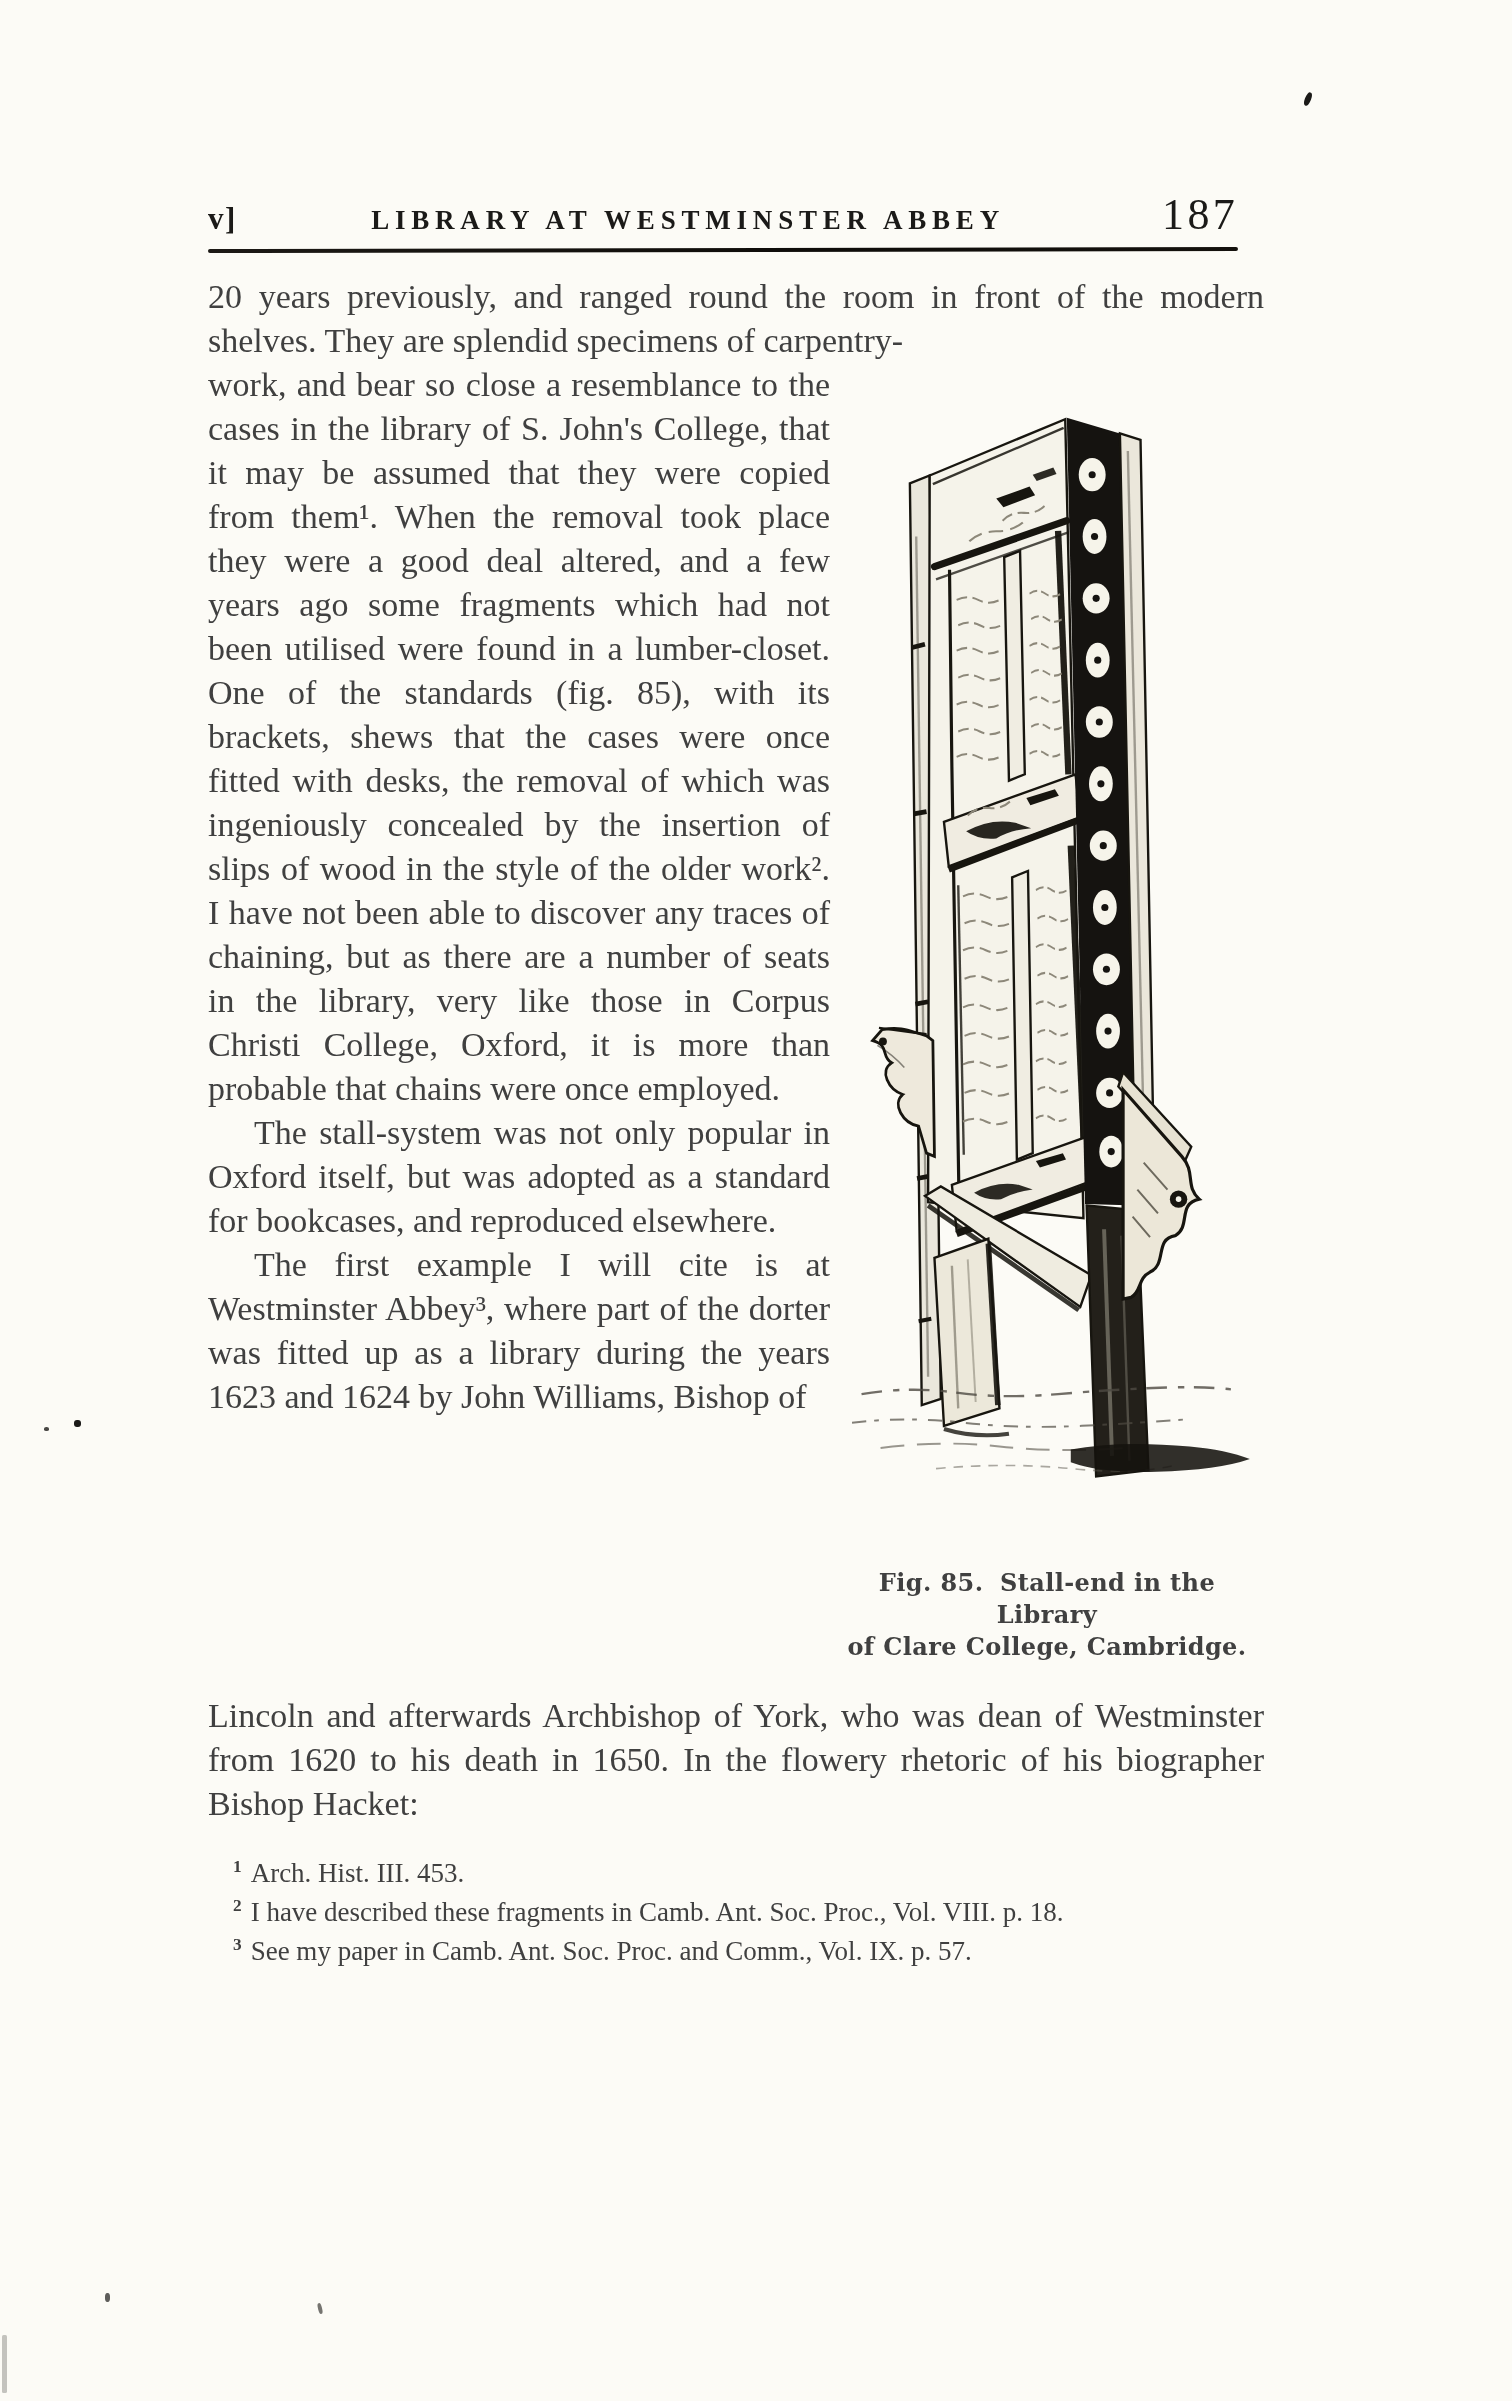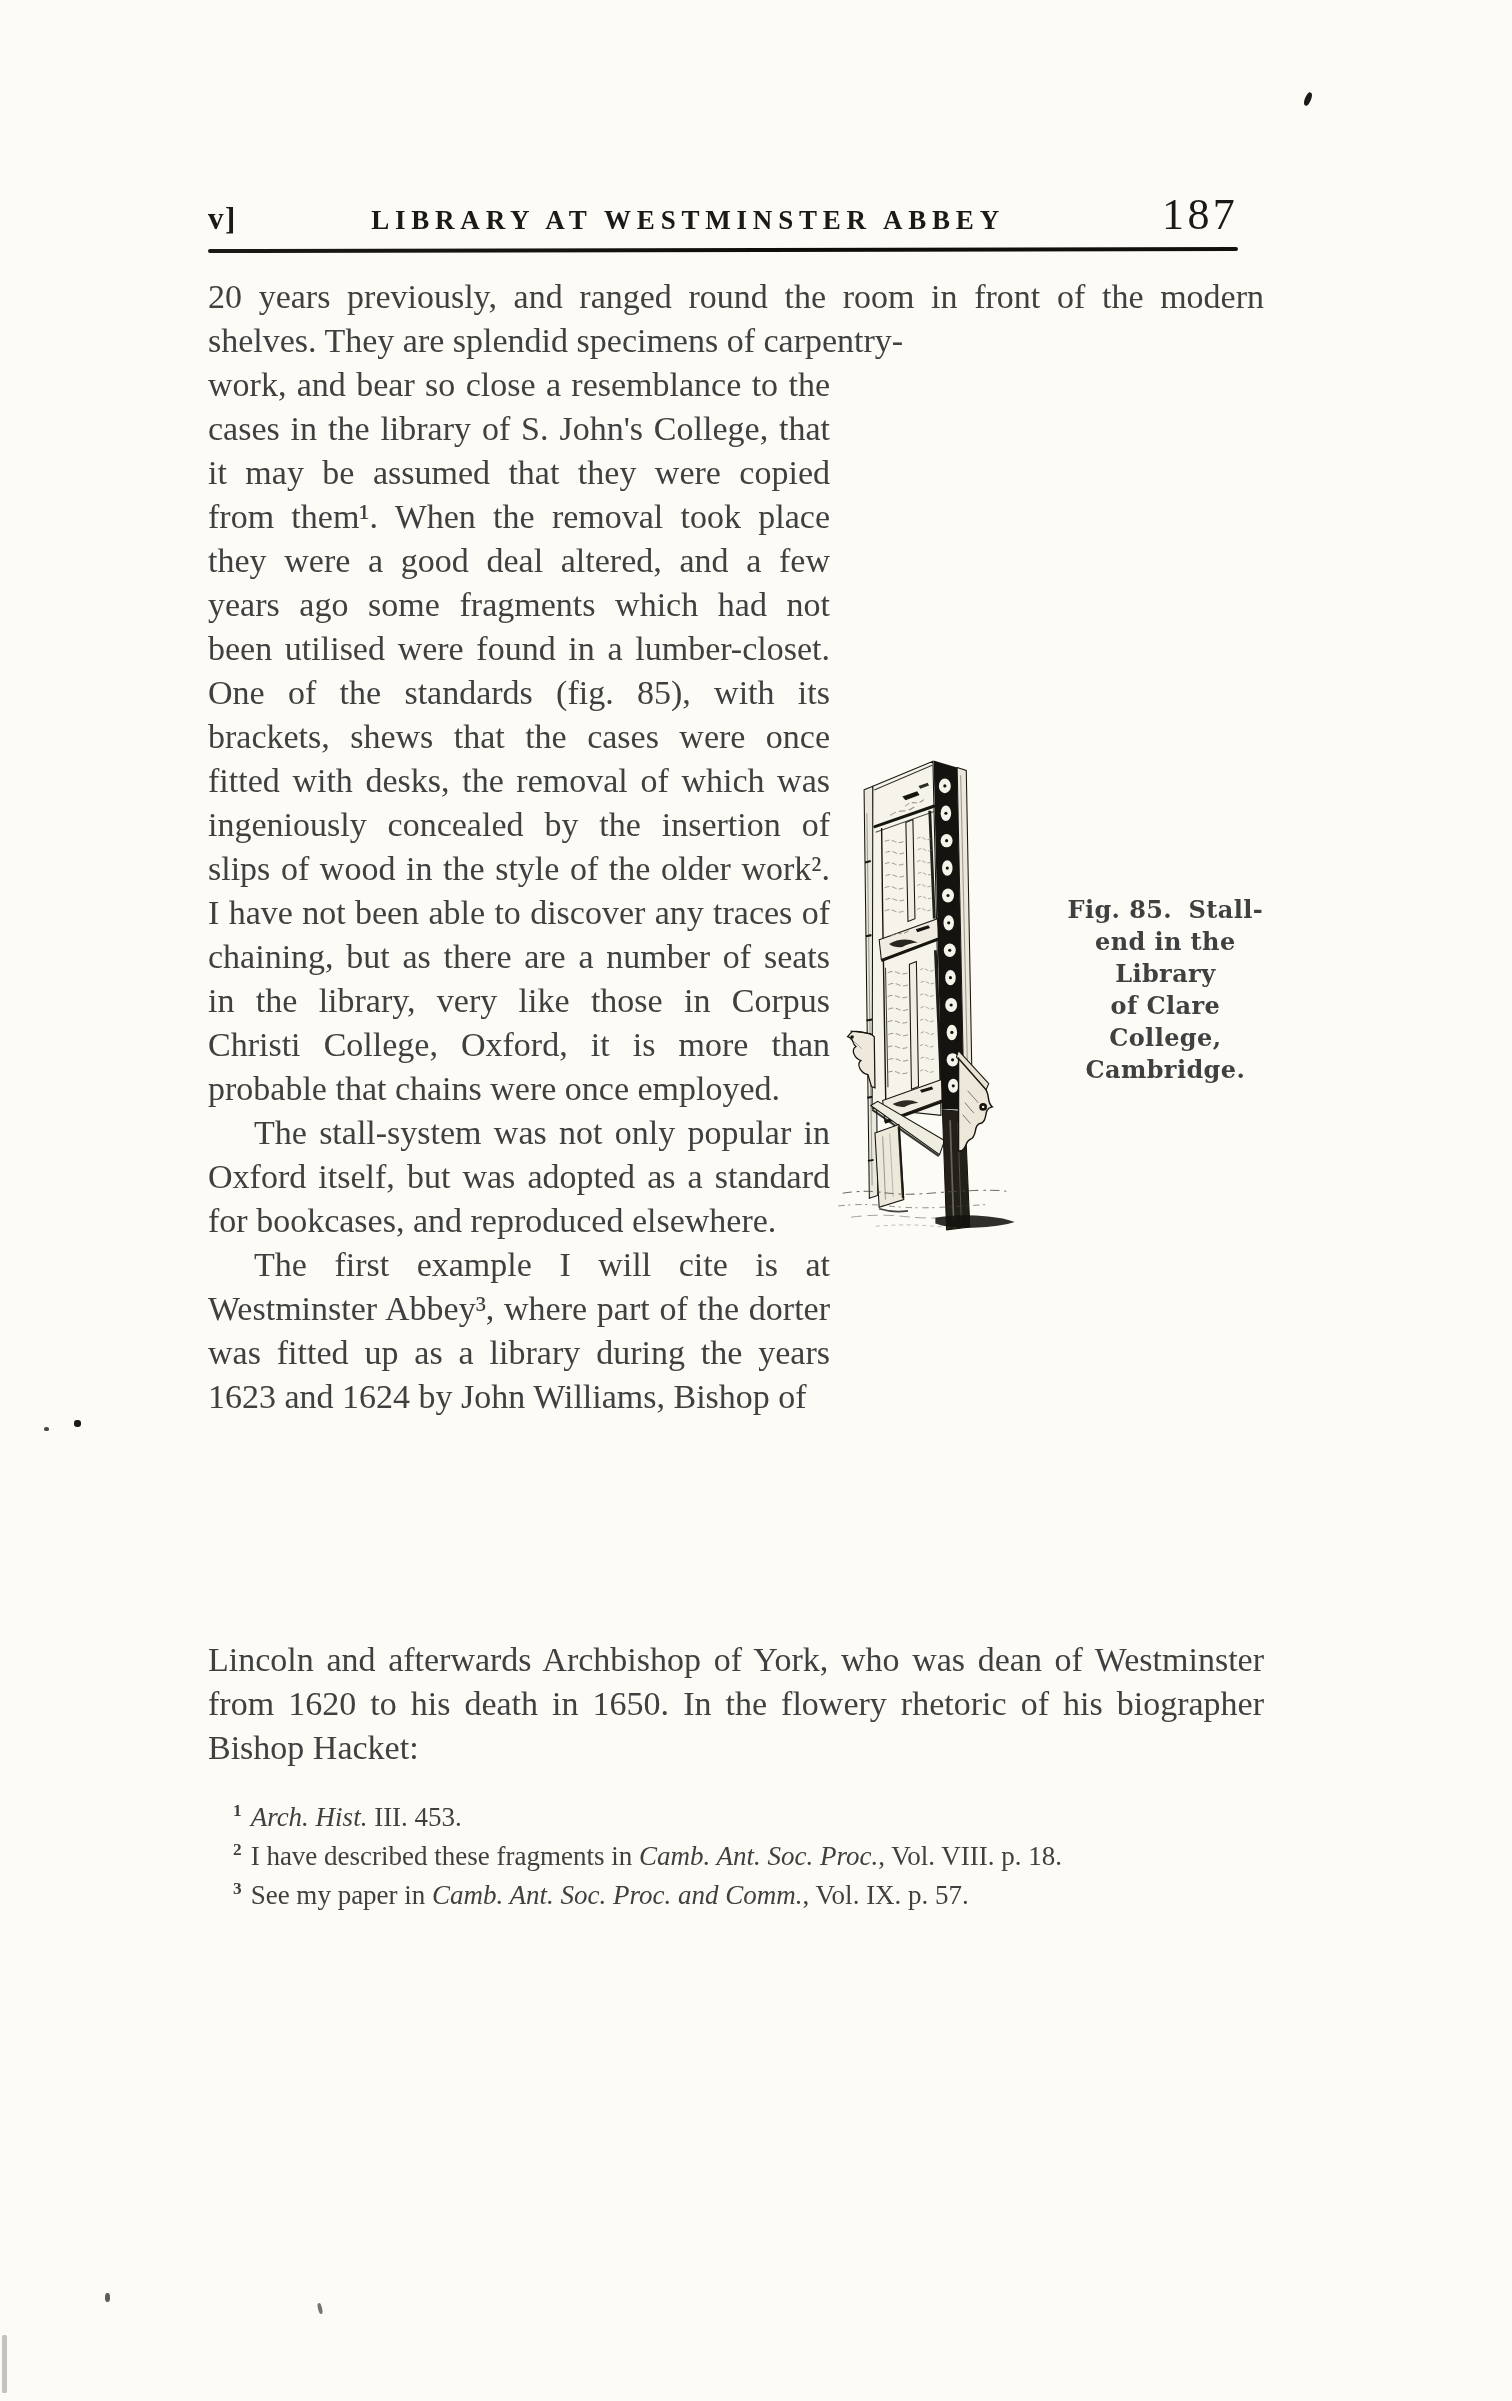--- a/index.html
+++ b/index.html
@@ -34,21 +34,21 @@
   .body-block{
     position:absolute;left:208px;top:275px;width:1056px;
     font-size:34px;line-height:44px;text-align:justify;
     color:#404040;
   }
   .body-block p{margin:0;}
   .columns{display:flex;min-height:1244px;}
   .text-col{width:622px;}
   .indent{text-indent:46px;}
   .fig-col{
-    width:434px;display:flex;align-items:center;gap:47px;
+    width:434px;display:flex;flex-direction:column;align-items:center;gap:47px;
   }
   .engraving{width:428px;height:1129px;margin-top:18px;display:block;}
   .caption{
     margin-top:10px;text-align:center;
     font-family:"DejaVu Serif", serif;font-weight:700;
     font-size:24px;line-height:32px;letter-spacing:0.4px;
     text-align:center;text-indent:0;
   }
   .cap-gap{display:inline-block;width:16.5px;}
   .full-para{margin-top:31px !important;}
@@ -58,21 +58,21 @@
   }
   .footnotes{
     margin-top:28px;padding-left:25px;
     font-size:27px;line-height:39px;text-align:left;
   }
   .footnote{white-space:nowrap;}
   .fn-marker{
     font-size:17.3px;vertical-align:super;line-height:0;
     margin-right:9px;font-weight:700;
   }
-  .fn-i{font-style:italic;text-align:right;}
+  .fn-i{text-align:right;}
   
   .artifact{position:absolute;background:#1b1a18;border-radius:45%;}
   .a1{left:1305px;top:92px;width:5.8px;height:14px;transform:rotate(22deg);}
   .a2{left:74px;top:1420px;width:6.6px;height:6.6px;}
   .a3{left:44px;top:1427px;width:5px;height:4.1px;opacity:.8;}
   .a4{left:105px;top:2293px;width:5px;height:9px;opacity:.7;}
   .a5{left:318px;top:2303px;width:4.1px;height:10.7px;opacity:.6;transform:rotate(-14deg);}
   .a6{left:1.6px;top:2335px;width:5px;height:58px;opacity:.25;border-radius:1.6px;}
 </style>
 </head>

